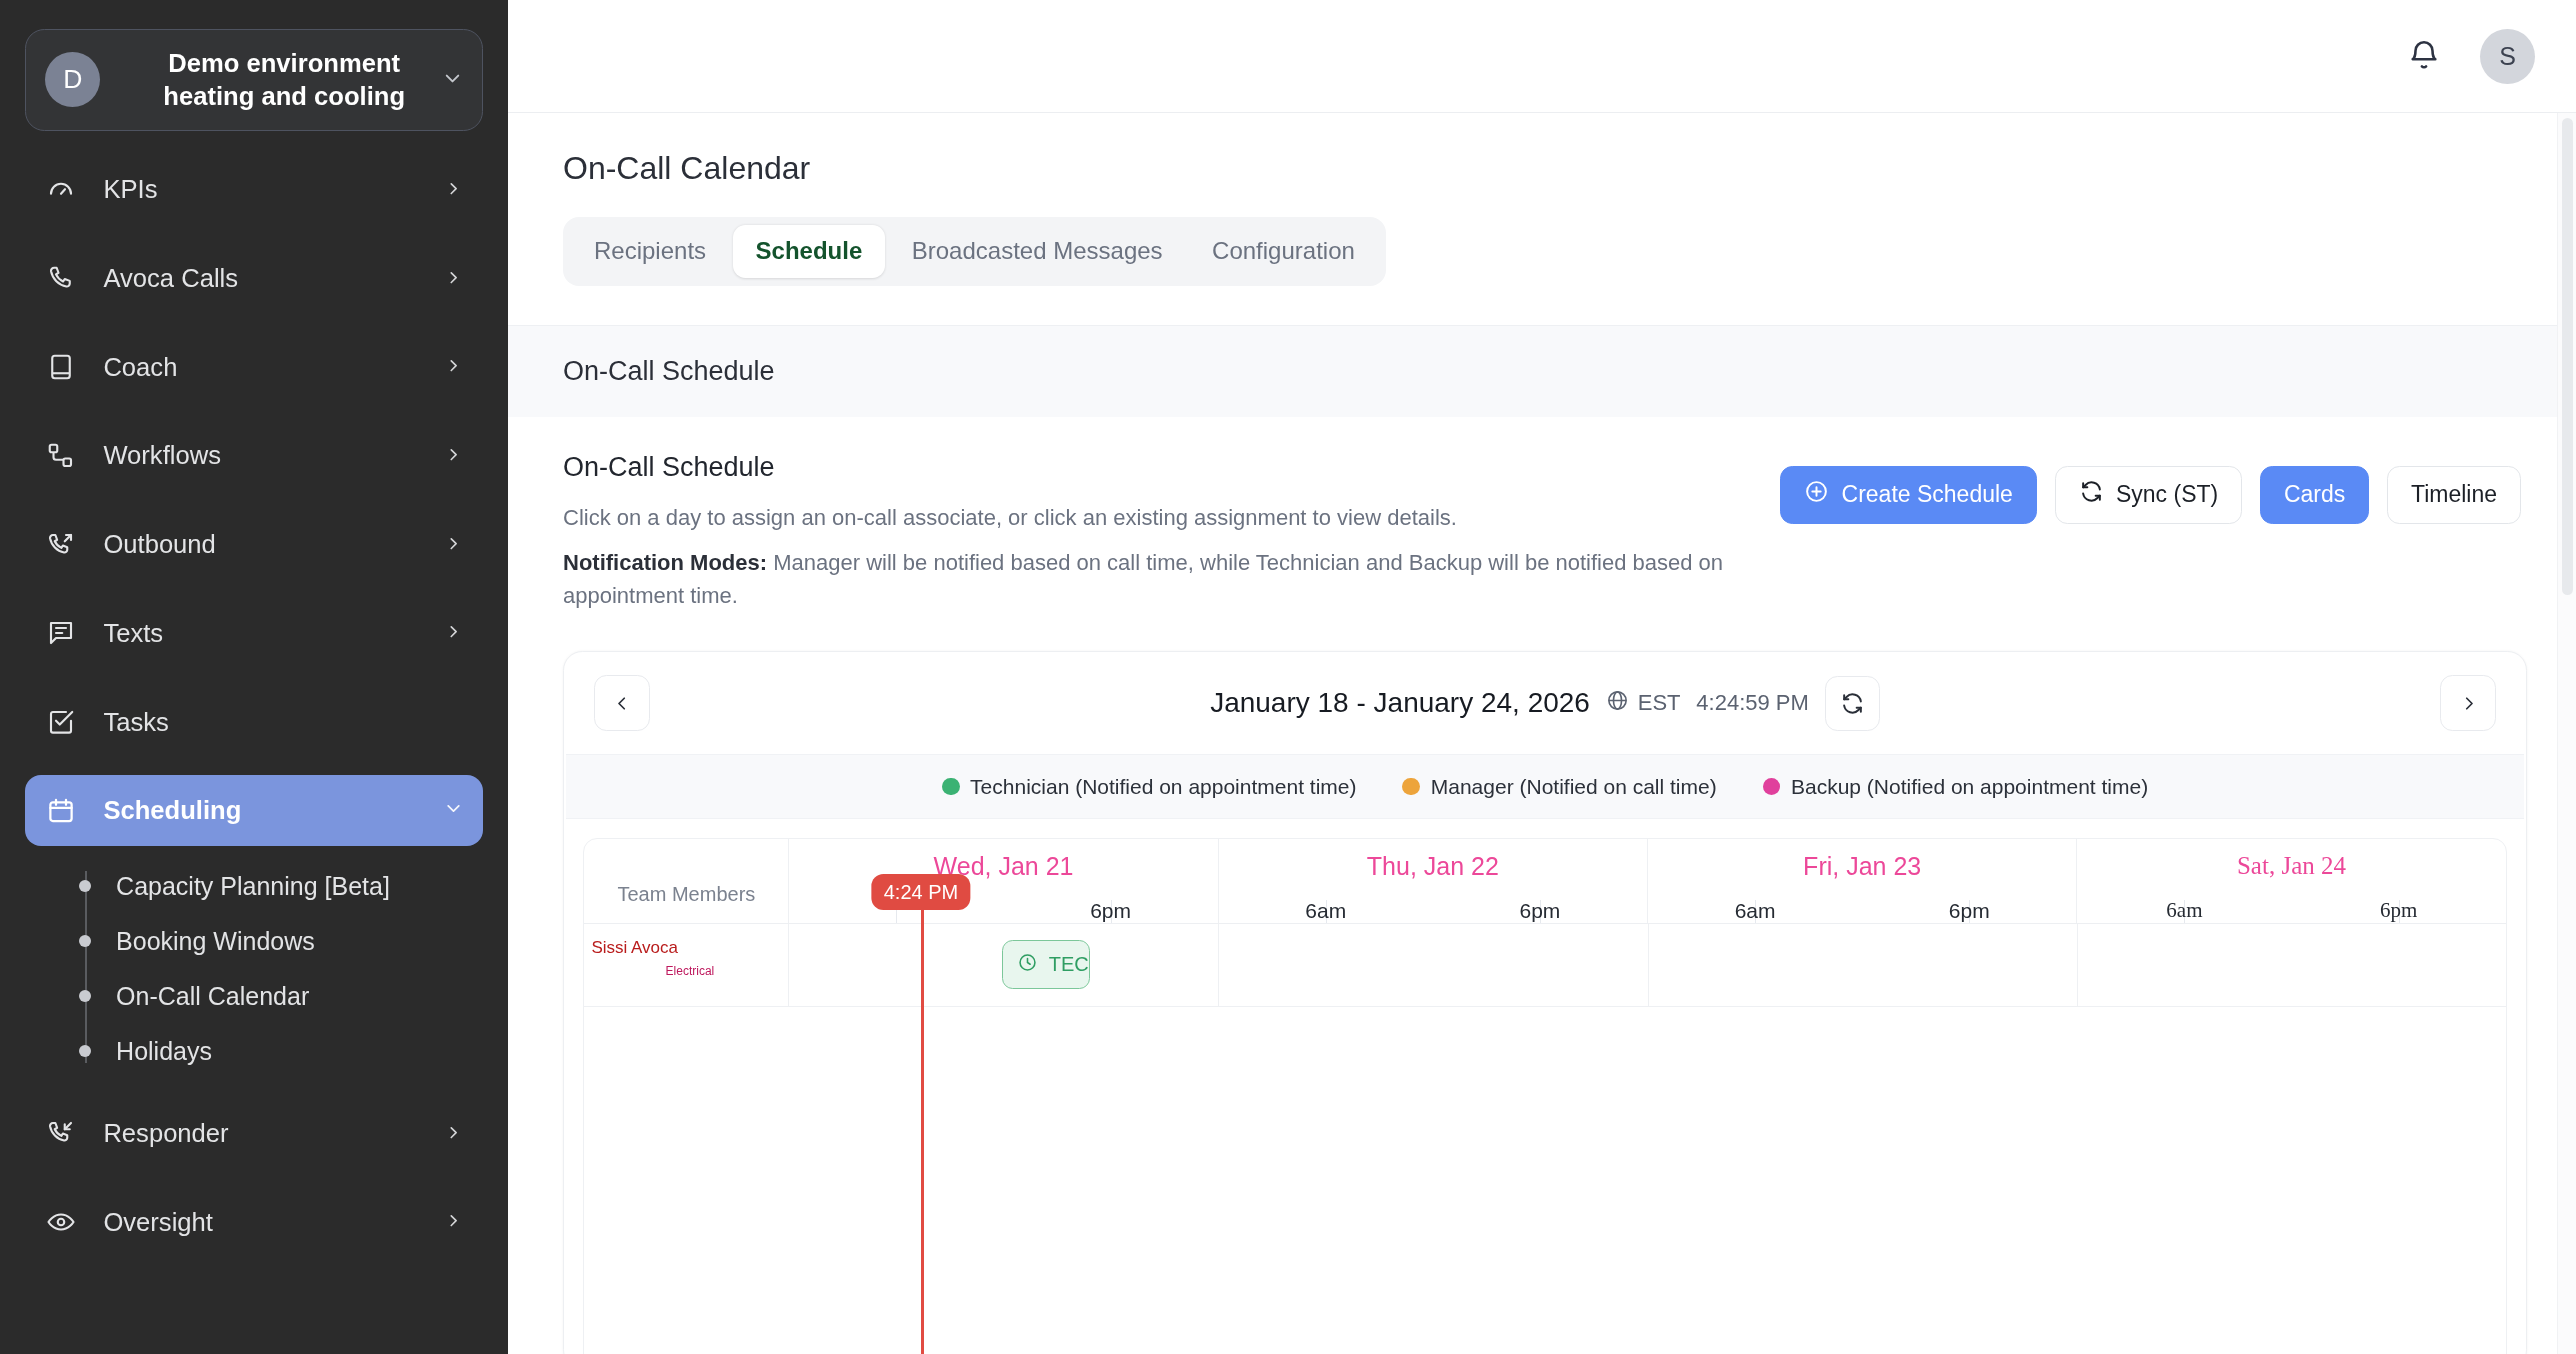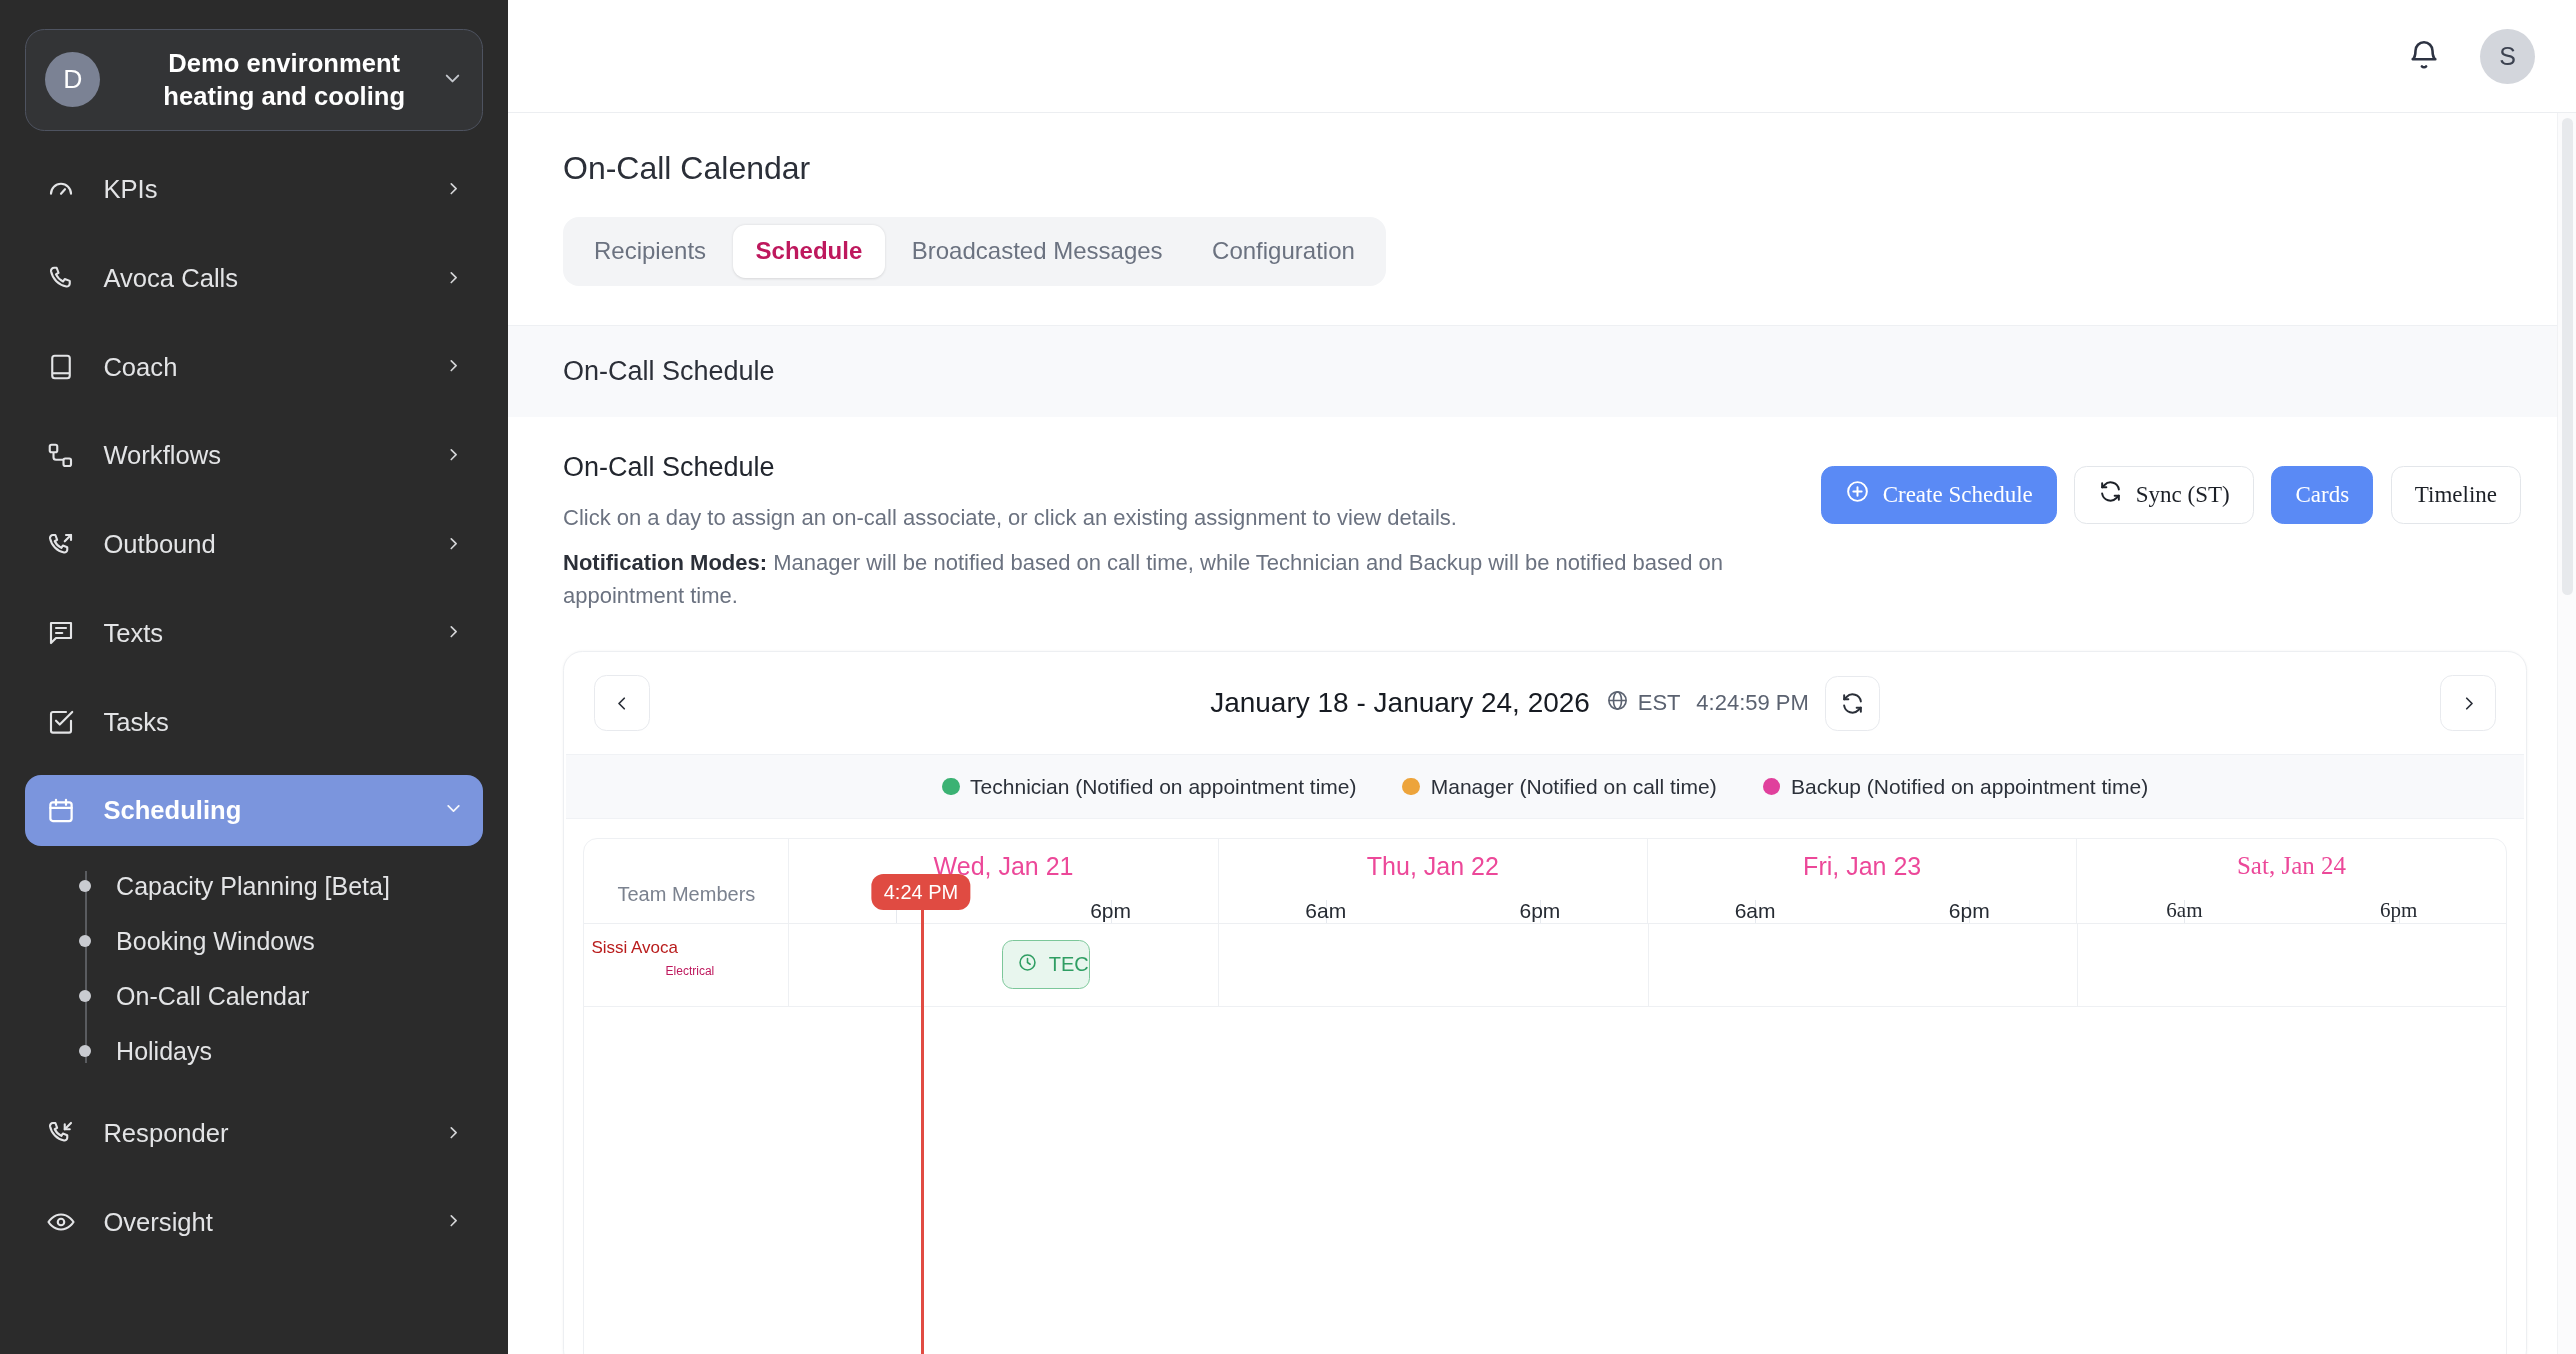--- a/index.html
+++ b/index.html
@@ -80,36 +80,36 @@
   .page-title { font-size: 32px; color: #2b2f38; font-weight: 400; }
 
   .tabs {
     display: inline-flex; background: #f3f4f6; border-radius: 16px;
     padding: 8px; margin-top: 30px; gap: 3.5px;
   }
   .tab {
     padding: 12.4px 23px; border-radius: 12.4px; font-size: 24px;
     color: #6b7280; cursor: pointer; white-space: nowrap;
   }
-  .tab.active { background: #ffffff; color: #be185d; font-weight: bold; box-shadow: 0 0.9px 2.6px rgba(0,0,0,.12); }
+  .tab.active { background: #ffffff; color: #14532d; font-weight: bold; box-shadow: 0 0.9px 2.6px rgba(0,0,0,.12); }
 
   .section-band {
     margin-top: 39px; background: #f8f9fb; border-top: 0.9px solid #eef0f3;
     padding: 30px 55px; font-size: 27px; color: #2b2f38;
   }
 
   .sched-head {
     padding: 35px 55px 0 55px; display: flex; align-items: flex-start; justify-content: space-between; gap: 35px;
   }
   .sched-left { flex: 1; max-width: 1254px; }
   .sched-h2 { font-size: 27px; color: #22262e; margin-bottom: 19.4px; }
   .sched-p { font-size: 22px; color: #6b7280; line-height: 1.48; }
   .sched-p b { color: #2b2f38; }
 
-  .actions { display: flex; align-items: flex-start; gap: 17.7px; padding-top: 14px; font-family: Liberation Serif, serif; }
+  .actions { display: flex; align-items: flex-start; gap: 17.7px; padding-top: 14px; }
   .btn {
     height: 58px; border-radius: 12.4px; font-size: 23px;
     display: inline-flex; align-items: center; gap: 12.4px; padding: 0 23px;
     cursor: pointer; white-space: nowrap; border: 0.9px solid #e3e6ea; background: #ffffff; color: #1c2027;
   }
   .btn.primary { background: #5a8af5; border-color: #5a8af5; color: #ffffff; }
   .btn.toggle-on { background: #5a8af5; border-color: #5a8af5; color: #ffffff; }
 
   .cal-card {
     margin: 39px 49px 0 55px; background: #ffffff;

